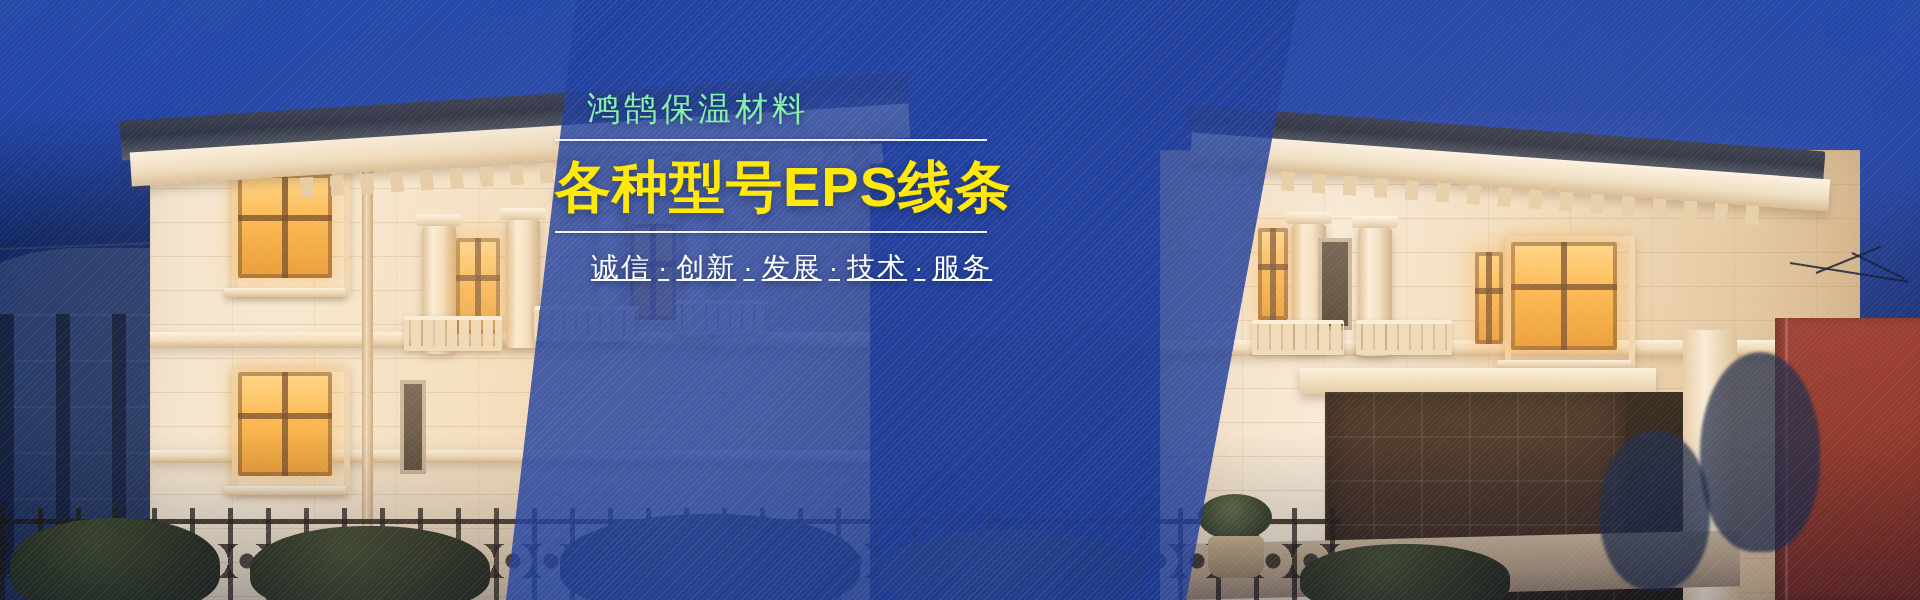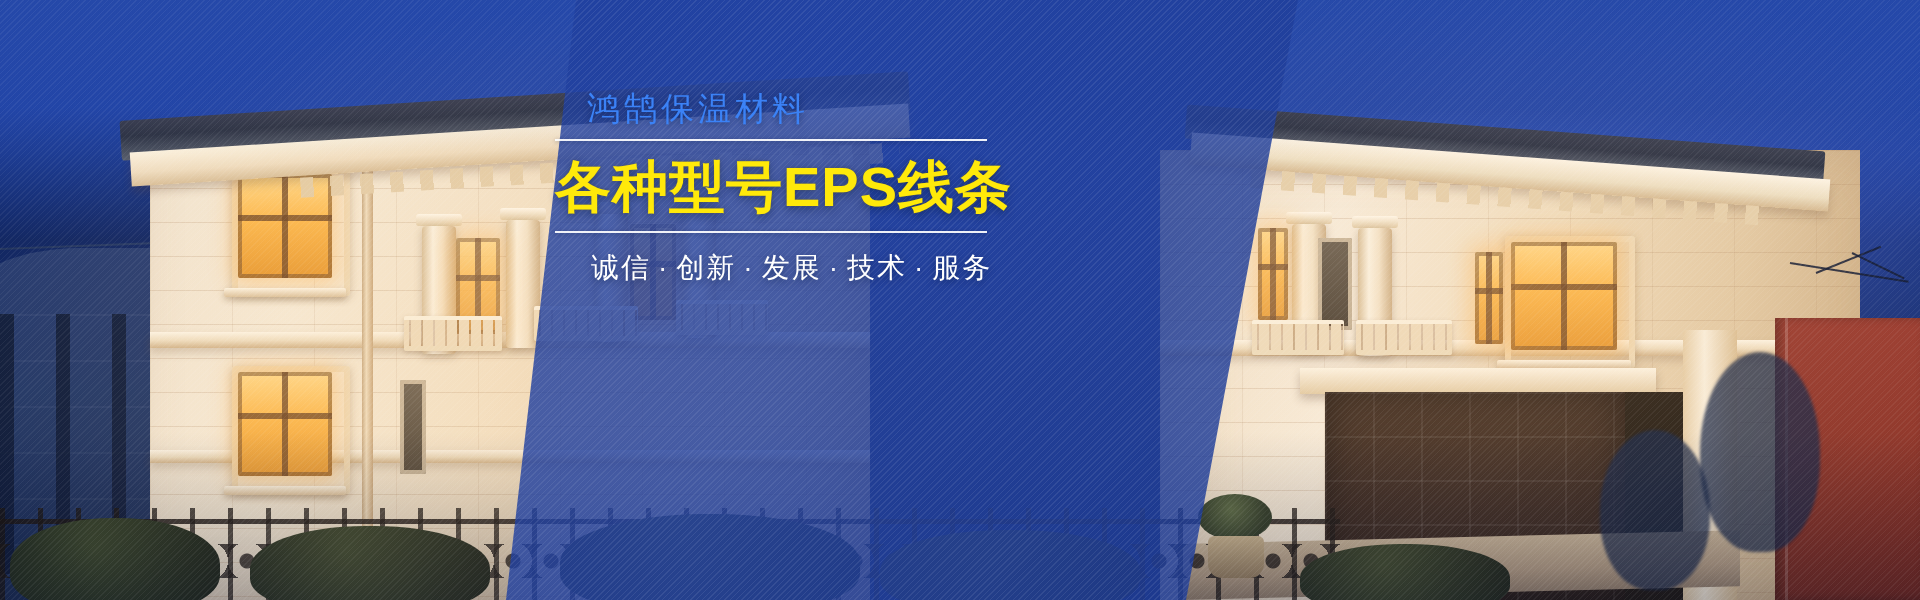--- a/index.html
+++ b/index.html
@@ -273,21 +273,21 @@
     background-image:repeating-linear-gradient(135deg, rgba(255,255,255,.07) 0 1px, rgba(0,0,0,0) 1px 4px);
     pointer-events:none;
   }
 
   
   .copy{
     position:absolute;left:555px;top:92px;width:460px;
     z-index:6;
   }
   .brand{
-    color:#3b82f6;
+    color:#86efac;
     font-size:33px;
     letter-spacing:4px;
     line-height:1;
     margin:0 0 14px 32px;
     text-shadow:0 2px 7px rgba(0,20,60,.55);
     font-weight:400;
   }
   .rule{
     height:2px;width:432px;margin-left:0;
     background:rgba(255,255,255,.92);
@@ -309,20 +309,21 @@
       0 0 2px rgba(120,95,0,.45),
       0 3px 10px rgba(0,20,60,.45);
   }
   .tagline{
     color:#ffffff;
     font-size:28px;
     letter-spacing:2px;
     margin:16px 0 0 36px;
     white-space:nowrap;
     text-shadow:0 2px 7px rgba(0,20,60,.5);
+    text-decoration:underline;
   }
   .tagline .dot{margin:0 7px;opacity:.95;}
 </style>
 </head>
 <body>
 
 <div class="banner">
 
   <div class="photo">
 

